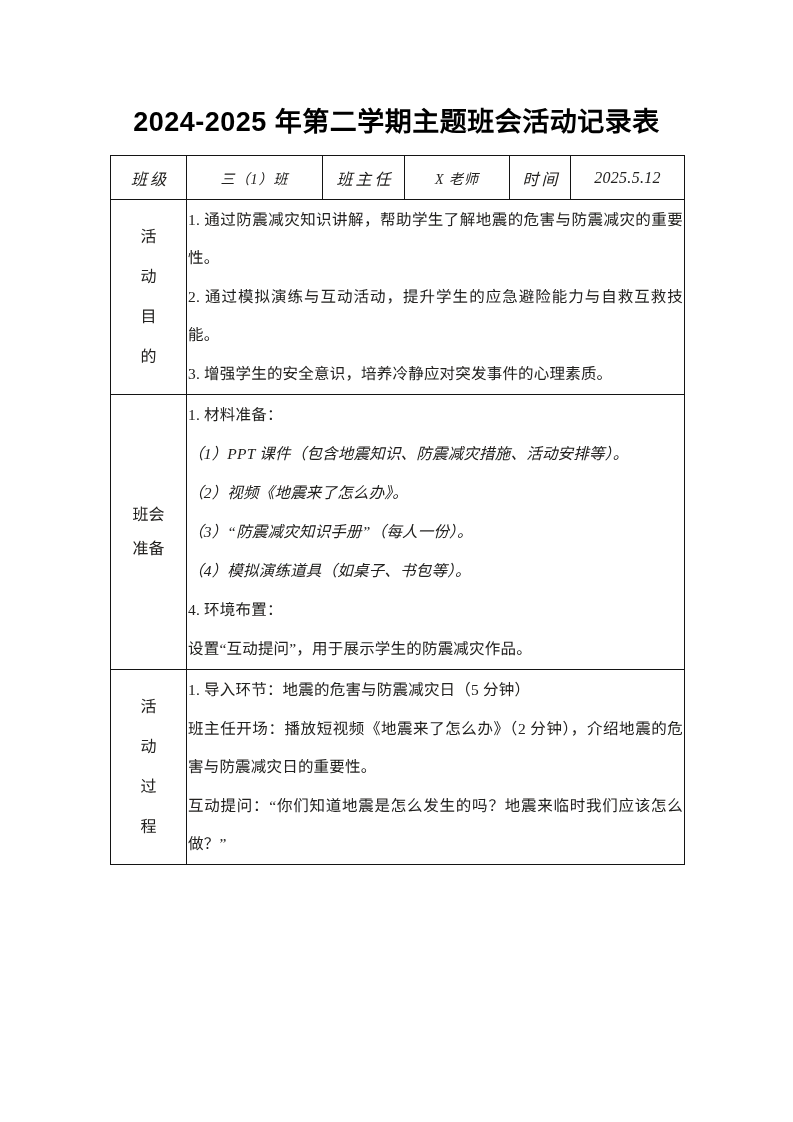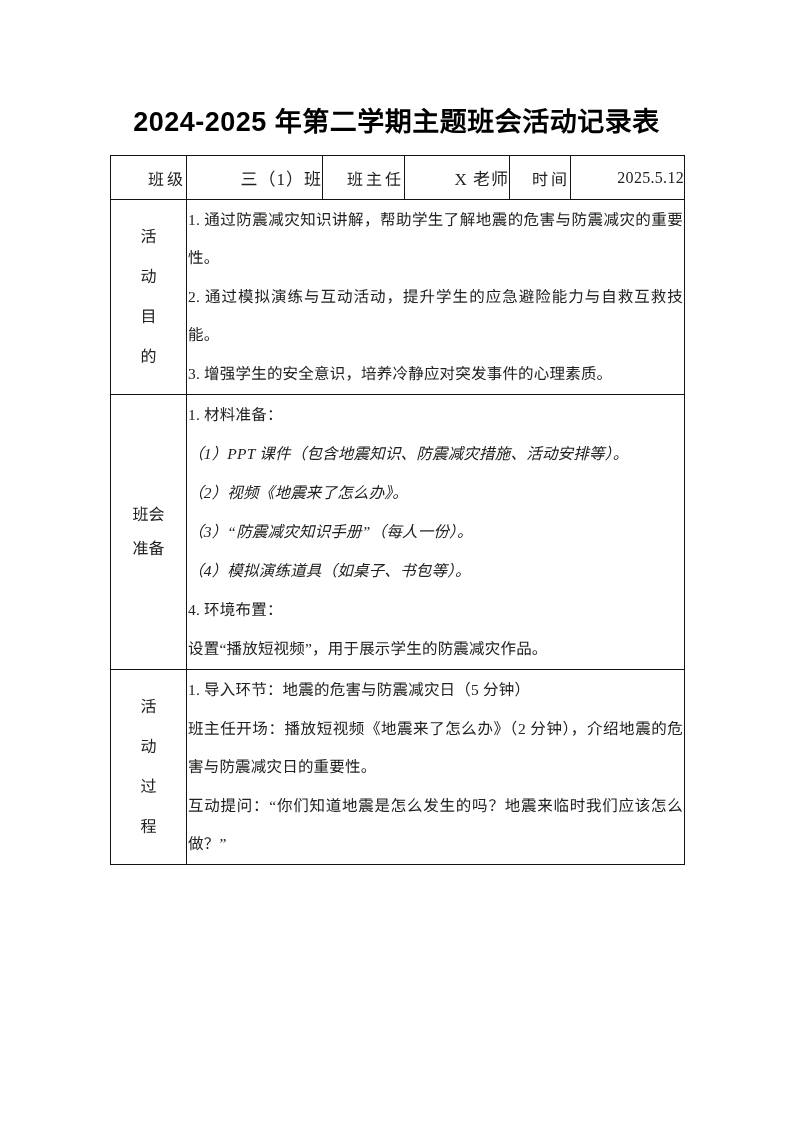--- a/index.html
+++ b/index.html
@@ -56,30 +56,31 @@
   .record-table td {
     border: 1.4px solid #141414;
     padding: 0;
     vertical-align: middle;
     background: #ffffff;
   }
 
   
   .hrow td {
     height: 43px;
-    text-align: right;
+    text-align: center;
     white-space: nowrap;
+    font-style: italic;
   }
   .hlabel {
     font-size: 16px;
     letter-spacing: 3px;
     text-indent: 3px;
   }
   .hvalue {
-    font-size: 17px;
+    font-size: 14px;
     letter-spacing: 1px;
   }
   .hvalue-date {
     font-size: 16px;
     letter-spacing: 0.3px;
   }
 
   
   .vlabel {
     text-align: center;
@@ -174,21 +175,21 @@
             <span class="vchar">准备</span>
           </span>
         </td>
         <td class="body-cell" colspan="5">
           <p>1. 材料准备：</p>
           <p class="indent">（1）PPT 课件（包含地震知识、防震减灾措施、活动安排等）。</p>
           <p class="indent">（2）视频《地震来了怎么办》。</p>
           <p class="indent">（3）“防震减灾知识手册”（每人一份）。</p>
           <p class="indent">（4）模拟演练道具（如桌子、书包等）。</p>
           <p>4. 环境布置：</p>
-          <p>设置“播放短视频”，用于展示学生的防震减灾作品。</p>
+          <p>设置“互动提问”，用于展示学生的防震减灾作品。</p>
         </td>
       </tr>
 
       <tr class="row-proc">
         <td class="vlabel">
           <span class="vchar-stack vstack-spread">
             <span class="vchar">活</span>
             <span class="vchar">动</span>
             <span class="vchar">过</span>
             <span class="vchar">程</span>

